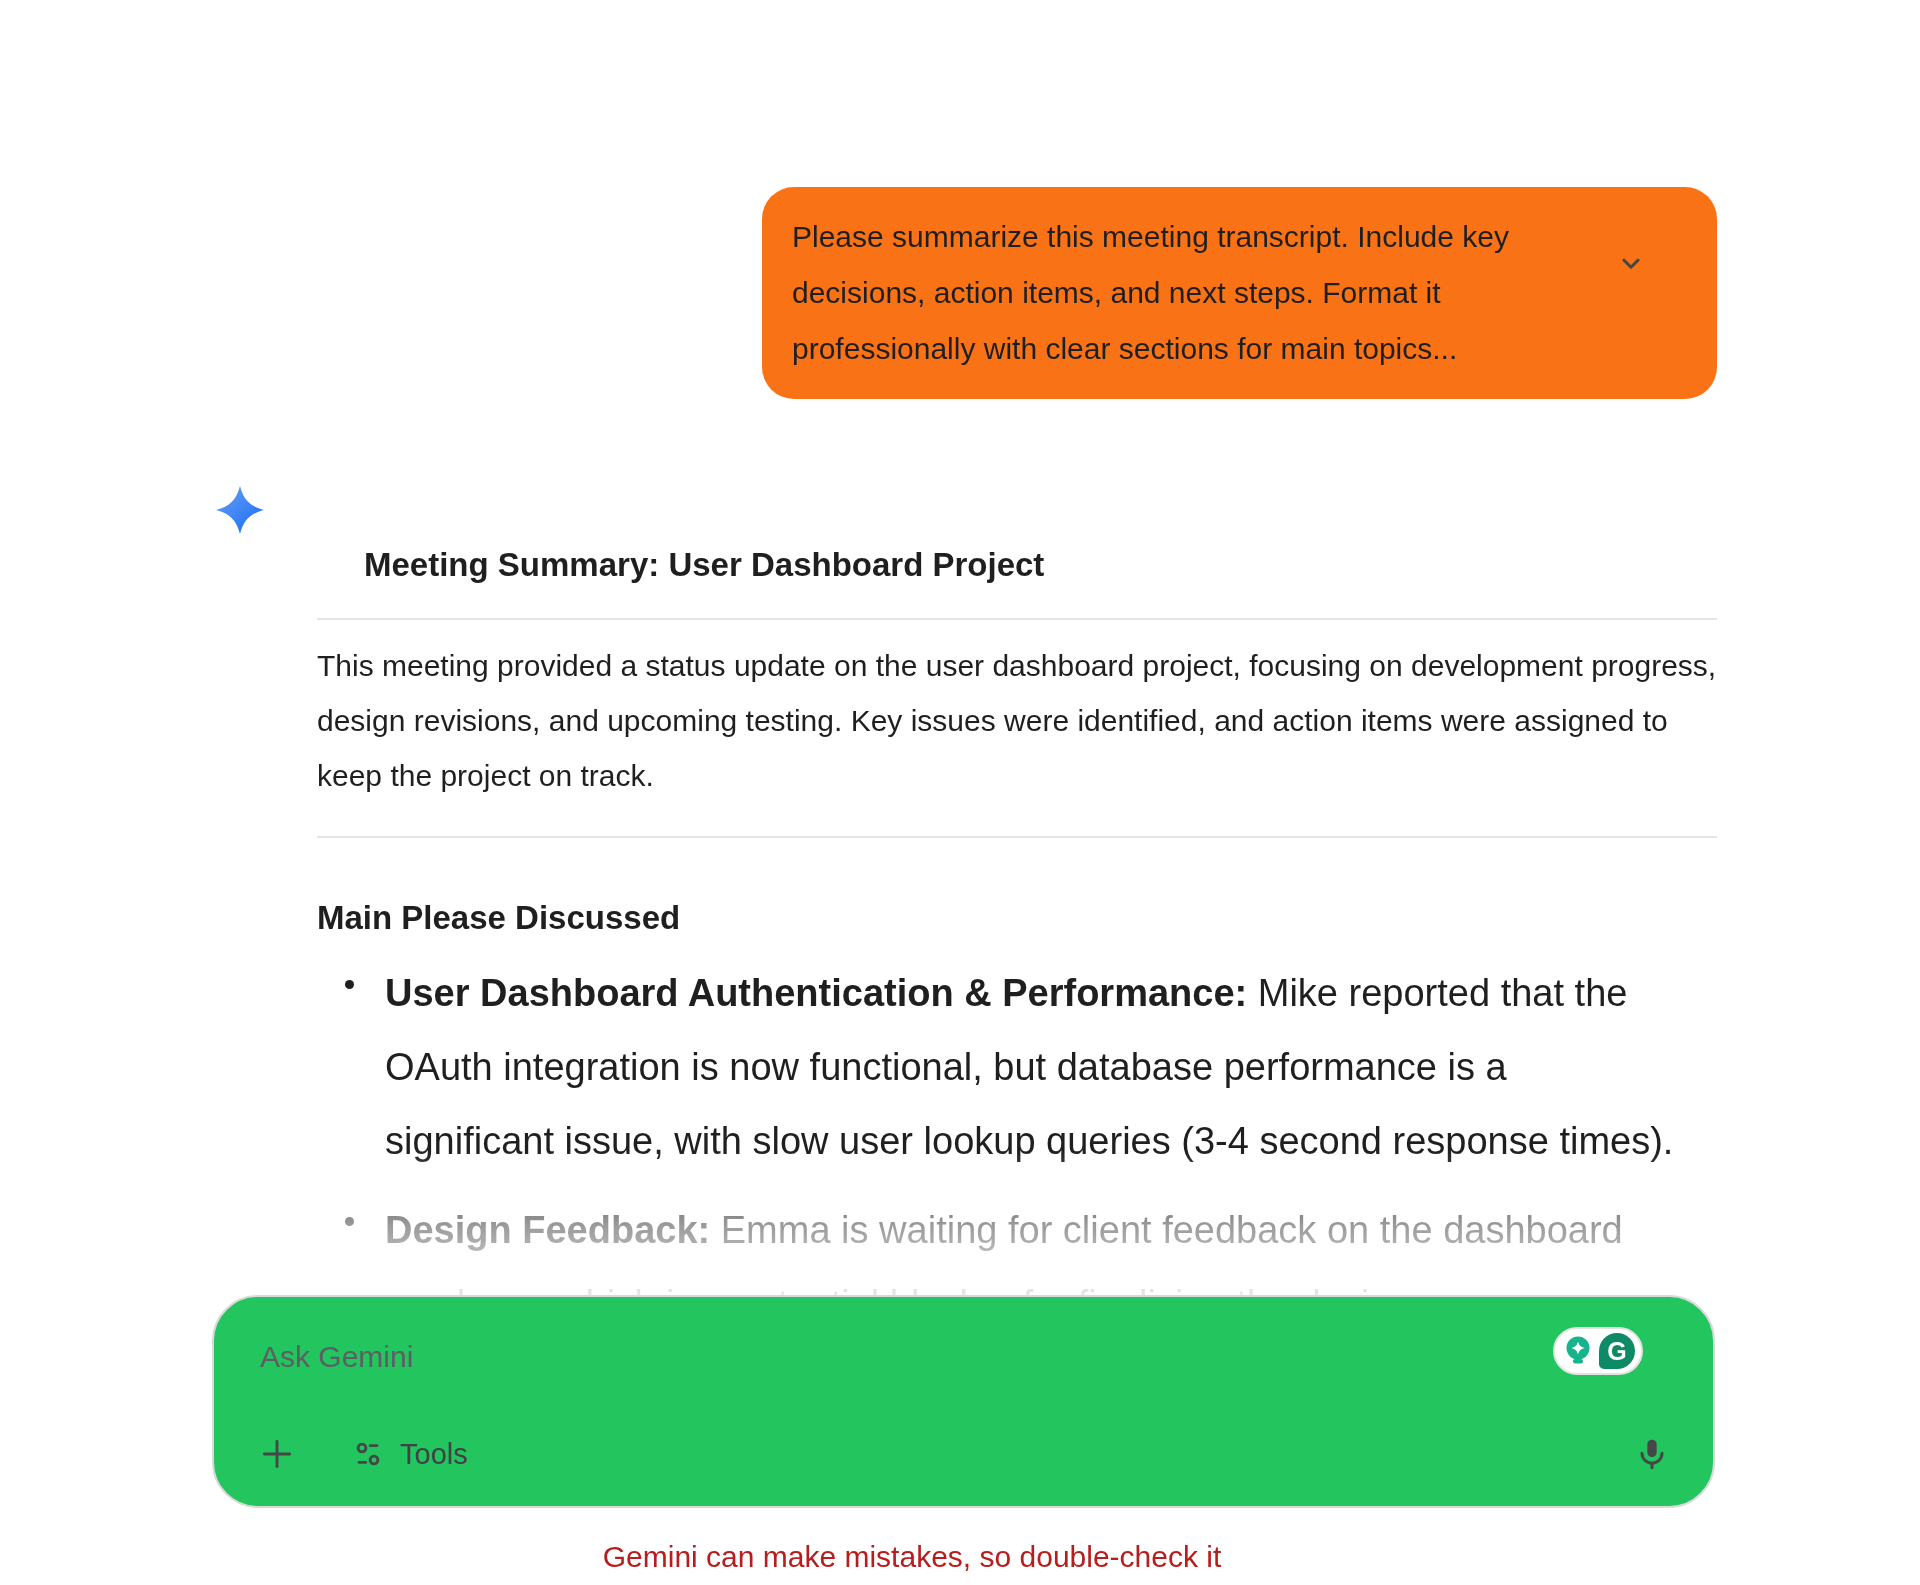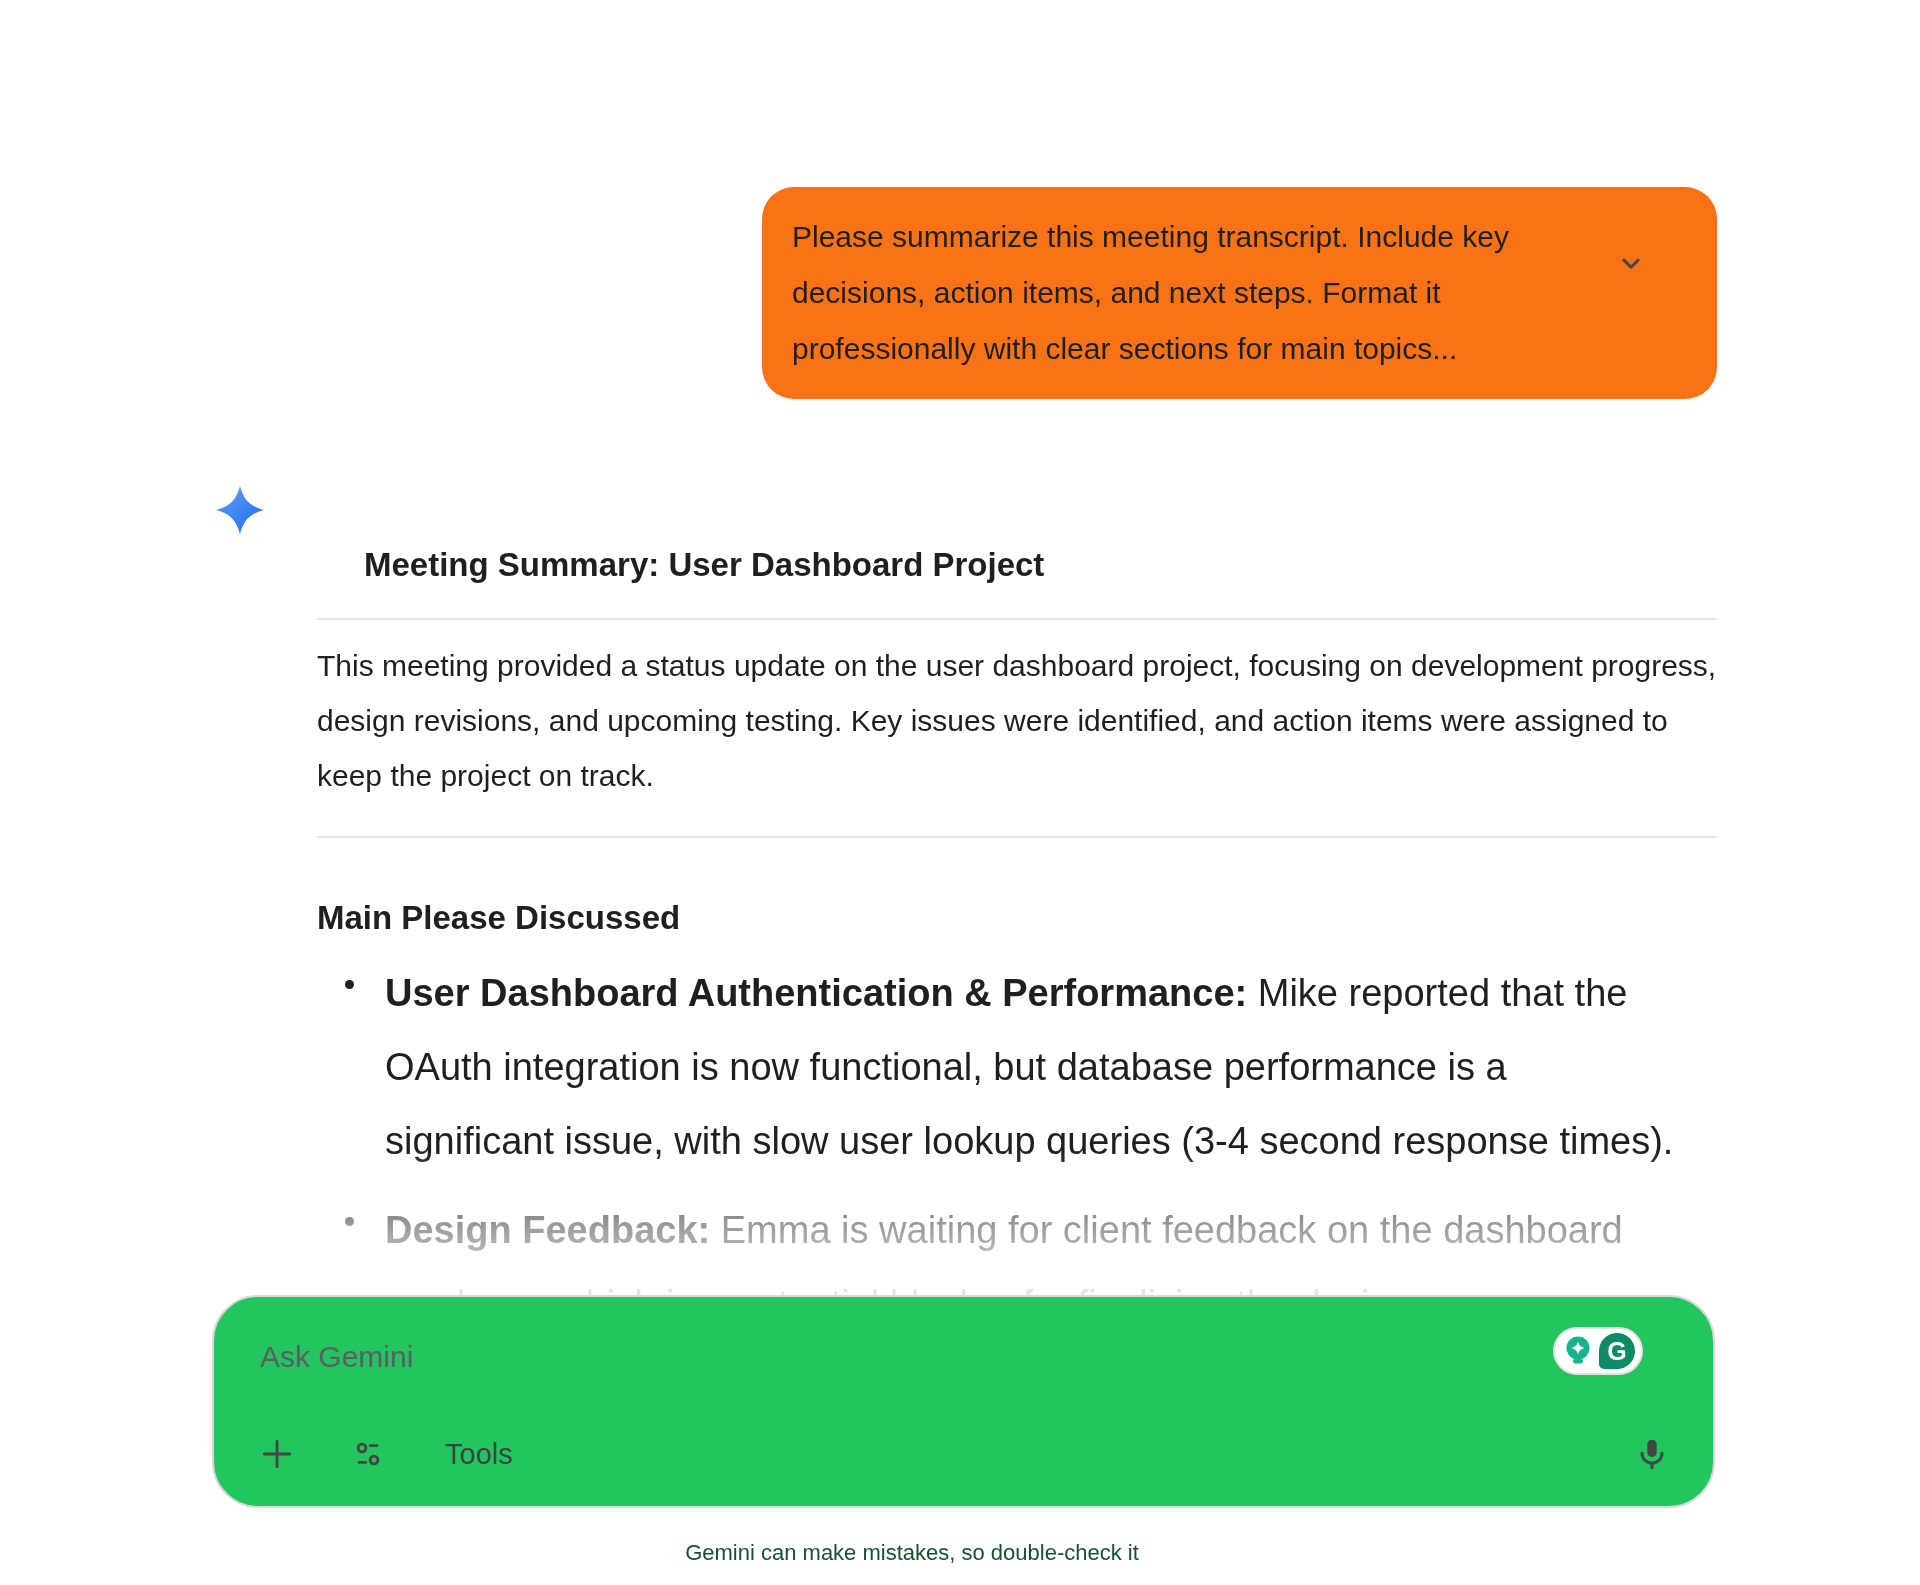--- a/index.html
+++ b/index.html
@@ -46,26 +46,26 @@
   .g-bulb { width:34px; height:34px; }
   .g-logo { width:36px; height:36px; background:#0e8a66; border-radius:50% 50% 50% 14%;
             display:flex; align-items:center; justify-content:center;
             color:#ffffff; font-size:25px; font-weight:bold; }
   .composer-bottom { position:absolute; left:34px; right:32px; top:128px; height:58px;
                      display:flex; align-items:center; }
   .icon-btn { width:58px; height:58px; border:none; background:transparent; display:flex;
               align-items:center; justify-content:center; cursor:pointer; border-radius:50%; }
   .tools-chip { display:flex; align-items:center; gap:14px; margin-left:44px; border:none;
                 background:transparent; cursor:pointer; }
-  .tools-label { font-size:29px; color:#3f4245;margin-left:45px; }
+  .tools-label { font-size:29px; color:#3f4245; }
   .mic-btn { margin-left:auto; }
 
   
   .footer-note { position:absolute; top:1540px; left:0; width:1824px; text-align:center;
-                 font-size:22px; color:#14532d; }
+                 font-size:30px; color:#b91c1c; }
 </style>
 </head>
 <body>
 
 <div class="page">
 
   <div class="user-row">
     <div class="user-bubble">
       <div class="user-text">Please summarize this meeting transcript. Include key decisions, action items, and next steps. Format it professionally with clear sections for main topics...</div>
       <button class="collapse-btn">

